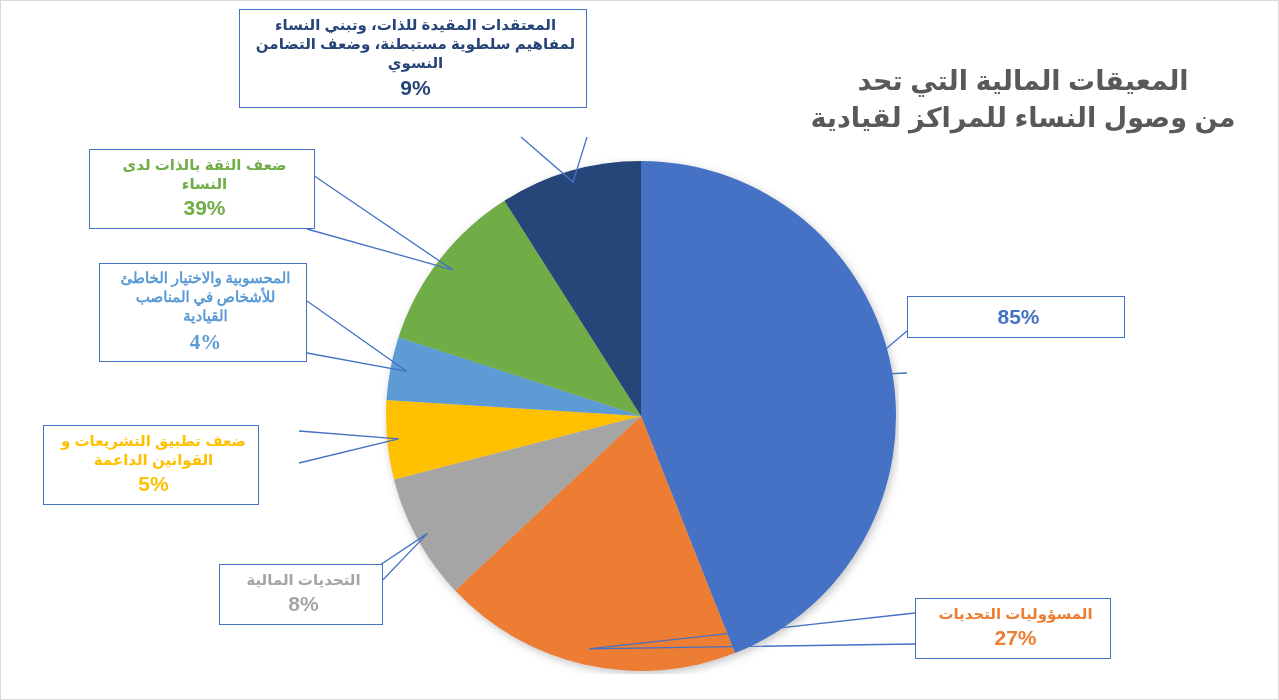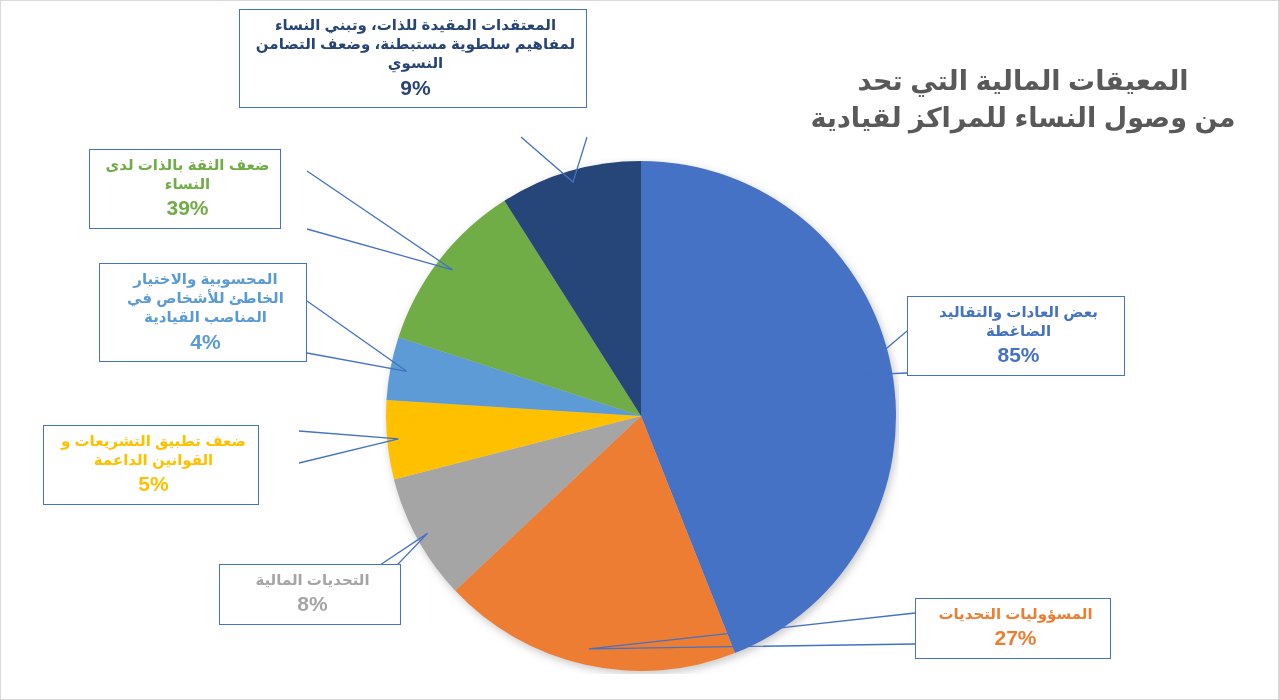--- a/index.html
+++ b/index.html
@@ -75,24 +75,24 @@
     display: block;
     font-size: 21px;
     margin-top: 2px;
     direction: ltr;
     unicode-bidi: isolate;
   }
 
   
   #callout-traditions      { left: 906px; top: 295px;  width: 218px; }
   #callout-family          { left: 914px; top: 597px;  width: 196px; }
-  #callout-financial       { left: 218px; top: 563px;  width: 182px; }
+  #callout-financial       { left: 218px; top: 563px;  width: 164px; }
   #callout-legislation     { left: 42px;  top: 424px;  width: 216px; }
   #callout-nepotism        { left: 98px;  top: 262px;  width: 208px; }
-  #callout-confidence      { left: 88px;  top: 148px;  width: 192px; }
+  #callout-confidence      { left: 88px;  top: 148px;  width: 226px; }
   #callout-beliefs         { left: 238px; top: 8px;    width: 348px; }
 </style>
 </head>
 <body>
 
 <div id="chart-frame">
 
   <div id="chart-title">المعيقات المالية التي تحد
 من وصول  النساء للمراكز لقيادية</div>
 
@@ -121,40 +121,39 @@
         <path d="M 914 612 L 588.0 647.8 L 914 643"></path>
         <path d="M 376 566 L 426.5 532.4 L 376 585"></path>
         <path d="M 298 430 L 397.5 437.9 L 298 462"></path>
         <path d="M 306 300 L 405.7 370.3 L 306 352"></path>
         <path d="M 306 170 L 451.5 268.8 L 306 228"></path>
         <path d="M 520 136 L 572.0 181.1 L 586 136"></path>
       </g>
   </svg>
 
   <div class="callout" id="callout-traditions" style="color: rgb(68, 114, 196);">
-    <span class="c-text">بعض العادات والتقاليد الضاغطة</span>
     <span class="c-val">85%</span>
   </div>
 
   <div class="callout" id="callout-family" style="color: rgb(237, 125, 49);">
     <span class="c-text">المسؤوليات التحديات</span>
     <span class="c-val">27%</span>
   </div>
 
   <div class="callout" id="callout-financial" style="color: rgb(165, 165, 165);">
     <span class="c-text">التحديات المالية</span>
     <span class="c-val">8%</span>
   </div>
 
   <div class="callout" id="callout-legislation" style="color: rgb(255, 192, 0);">
     <span class="c-text">ضعف تطبيق التشريعات و القوانين الداعمة</span>
     <span class="c-val">5%</span>
   </div>
 
-  <div class="callout" id="callout-nepotism" style="color: rgb(91, 155, 213);">
+  <div class="callout" id="callout-nepotism" style="color: rgb(91, 155, 213); font-family: Liberation Serif, serif;">
     <span class="c-text">المحسوبية والاختيار الخاطئ للأشخاص في المناصب القيادية</span>
     <span class="c-val">4%</span>
   </div>
 
   <div class="callout" id="callout-confidence" style="color: rgb(112, 173, 71);">
     <span class="c-text">ضعف الثقة بالذات لدى النساء</span>
     <span class="c-val">39%</span>
   </div>
 
   <div class="callout" id="callout-beliefs" style="color: rgb(38, 68, 120);">

